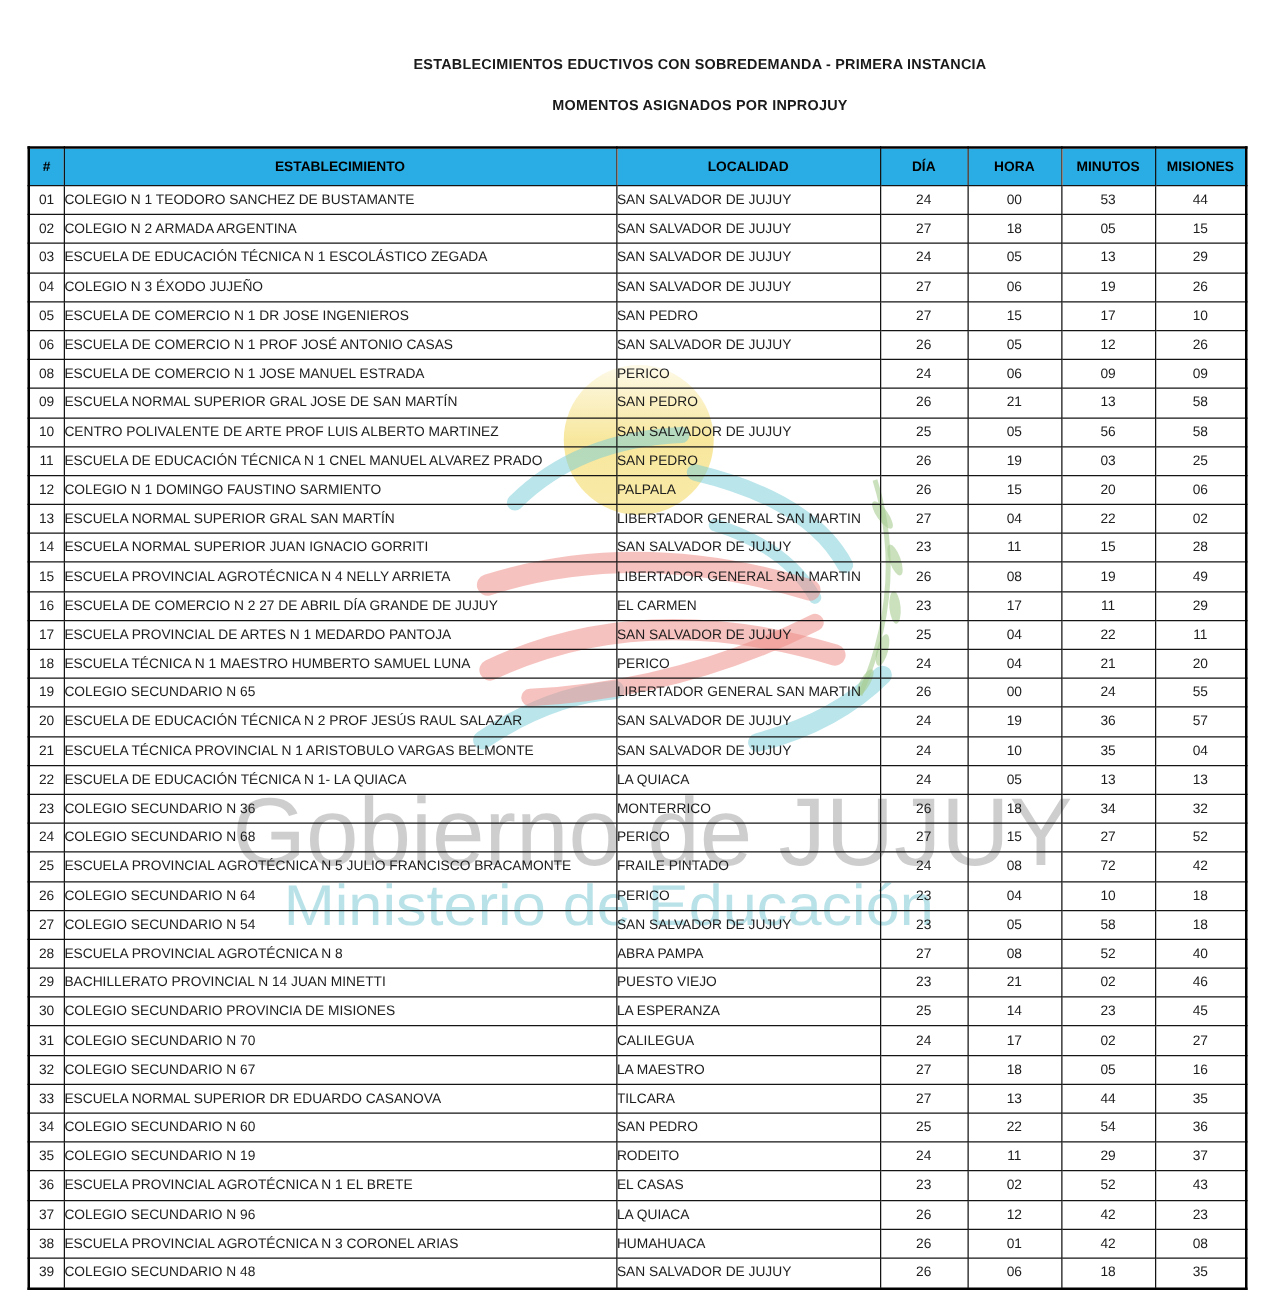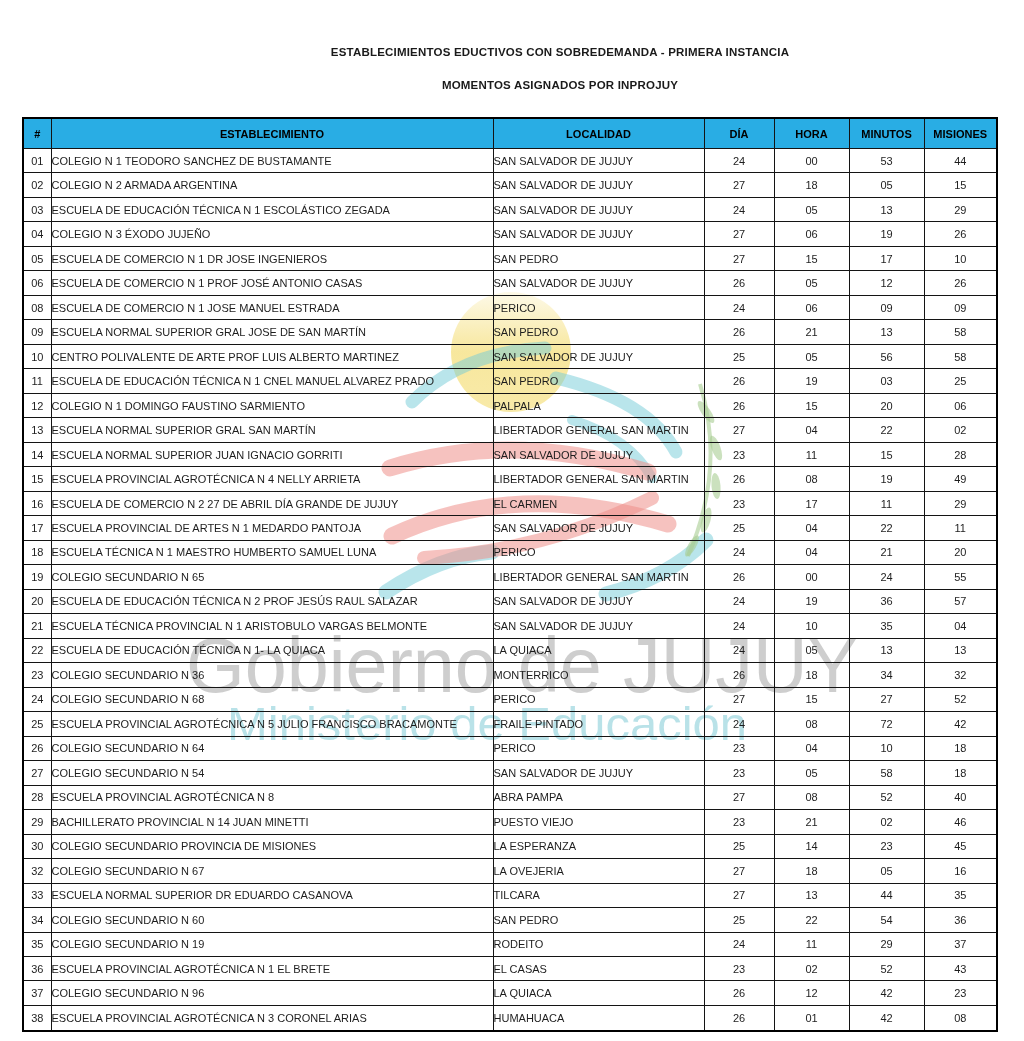--- a/index.html
+++ b/index.html
@@ -383,23 +383,32 @@
         <tr>
       <td class="c-num">30</td>
       <td class="c-est">COLEGIO SECUNDARIO PROVINCIA DE MISIONES</td>
       <td class="c-loc">LA ESPERANZA</td>
       <td class="c-dia">25</td>
       <td class="c-hora">14</td>
       <td class="c-min">23</td>
       <td class="c-seg">45</td>
     </tr>
         <tr>
+      <td class="c-num">31</td>
+      <td class="c-est">COLEGIO SECUNDARIO N 70</td>
+      <td class="c-loc">CALILEGUA</td>
+      <td class="c-dia">24</td>
+      <td class="c-hora">17</td>
+      <td class="c-min">02</td>
+      <td class="c-seg">27</td>
+    </tr>
+        <tr>
       <td class="c-num">32</td>
       <td class="c-est">COLEGIO SECUNDARIO N 67</td>
-      <td class="c-loc">LA OVEJERIA</td>
+      <td class="c-loc">LA MAESTRO</td>
       <td class="c-dia">27</td>
       <td class="c-hora">18</td>
       <td class="c-min">05</td>
       <td class="c-seg">16</td>
     </tr>
         <tr>
       <td class="c-num">33</td>
       <td class="c-est">ESCUELA NORMAL SUPERIOR DR EDUARDO CASANOVA</td>
       <td class="c-loc">TILCARA</td>
       <td class="c-dia">27</td>
@@ -445,16 +454,25 @@
     </tr>
         <tr>
       <td class="c-num">38</td>
       <td class="c-est">ESCUELA PROVINCIAL AGROTÉCNICA N 3 CORONEL ARIAS</td>
       <td class="c-loc">HUMAHUACA</td>
       <td class="c-dia">26</td>
       <td class="c-hora">01</td>
       <td class="c-min">42</td>
       <td class="c-seg">08</td>
     </tr>
+        <tr>
+      <td class="c-num">39</td>
+      <td class="c-est">COLEGIO SECUNDARIO N 48</td>
+      <td class="c-loc">SAN SALVADOR DE JUJUY</td>
+      <td class="c-dia">26</td>
+      <td class="c-hora">06</td>
+      <td class="c-min">18</td>
+      <td class="c-seg">35</td>
+    </tr>
       </tbody>
   </table>
 
 </div>
 
 </body></html>

